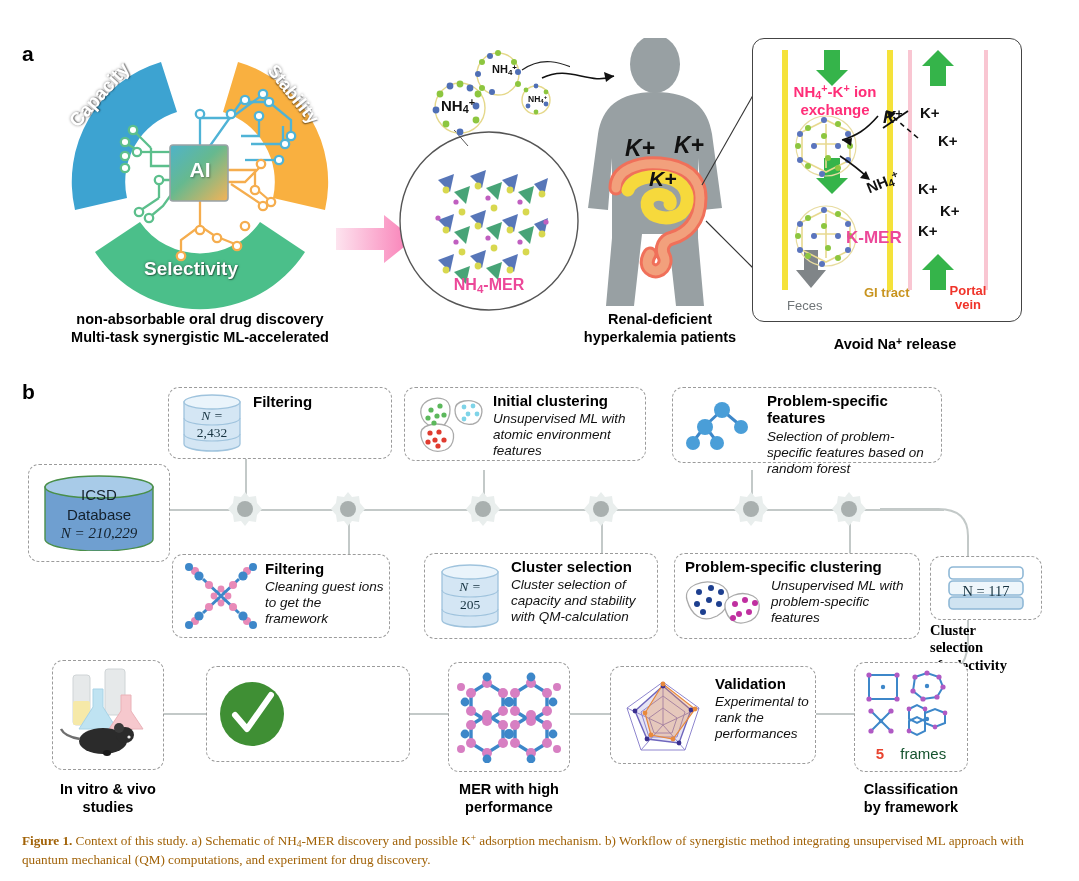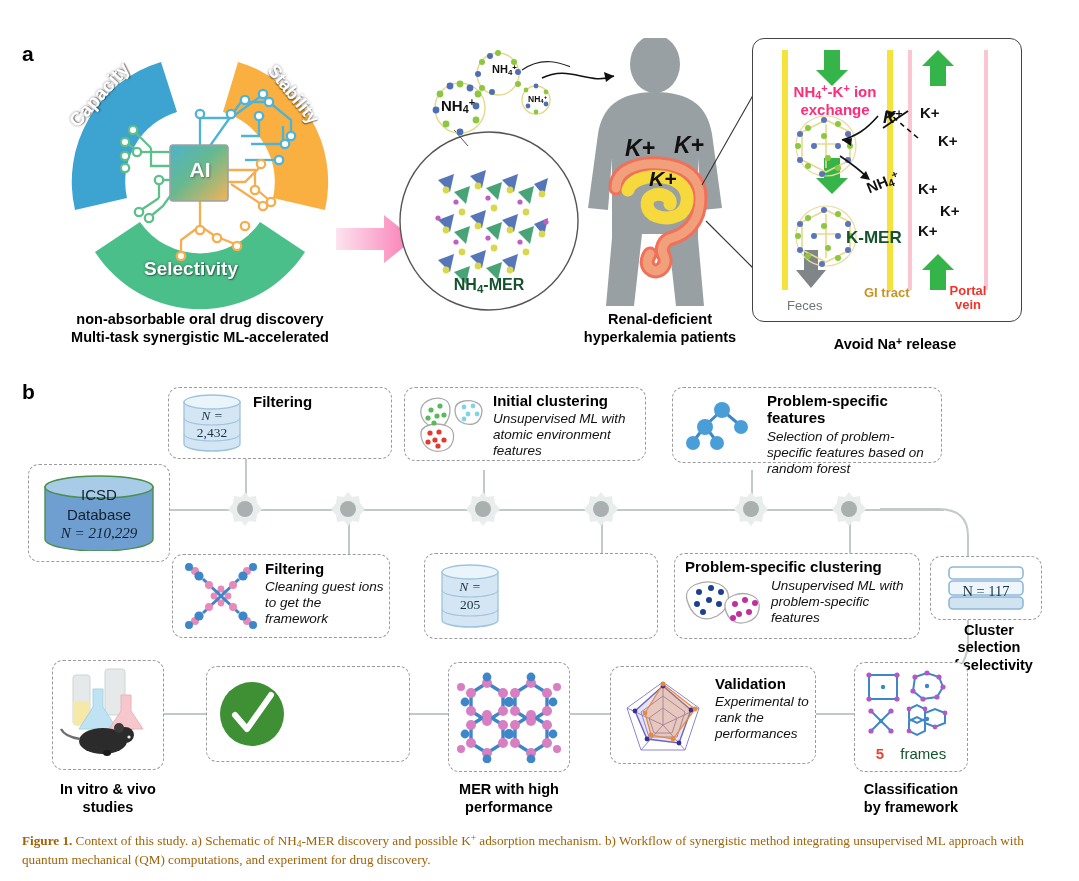--- a/index.html
+++ b/index.html
@@ -17,21 +17,21 @@
   .wire-v{width:2px;}
   .node{position:absolute;width:34px;height:34px;}
   .caption{position:absolute;left:22px;top:832px;width:1040px;
            font-family:"Liberation Serif","DejaVu Serif",serif;
            font-size:13.2px;line-height:1.35;color:#a16207;}
   .caption b{font-weight:bold;}
   sub{font-size:0.72em;vertical-align:-0.22em;}
   sup{font-size:0.72em;vertical-align:0.42em;}
   .arcword{position:absolute;color:#fff;font-weight:bold;
            text-shadow:0 0 3px rgba(0,0,0,.45),1px 1px 1px rgba(0,0,0,.35);}
-  .pinklab{color:#14532d;font-weight:bold;}
+  .pinklab{color:#ec4899;font-weight:bold;}
 </style>
 </head>
 <body>
 
 <div class="abs panel-letter" style="left:22px;top:42px;">a</div>
 
 <div class="abs" style="left:55px;top:40px;width:290px;height:270px;">
   <svg width="290" height="270" viewBox="0 0 290 270">
     <defs>
       <linearGradient id="chipg" x1="0" y1="0" x2="1" y2="1">
@@ -575,20 +575,24 @@
   <svg style="position:absolute;left:14px;top:10px;" width="62" height="64" viewBox="0 0 62 64">
     <path d="M3 8 L3 56 C3 60 16 63 31 63 C46 63 59 60 59 56 L59 8 Z" fill="#d4e6f4" stroke="#9fc3dd" stroke-width="1.3"></path>
     <ellipse cx="31" cy="8" rx="28" ry="7" fill="#eaf4fb" stroke="#9fc3dd" stroke-width="1.3"></ellipse>
     <path d="M3 26 C3 30 16 33 31 33 C46 33 59 30 59 26" fill="none" stroke="#9fc3dd" stroke-width="1.1"></path>
     <path d="M3 45 C3 49 16 52 31 52 C46 52 59 49 59 45" fill="none" stroke="#9fc3dd" stroke-width="1.1"></path>
   </svg>
   <div class="abs" style="left:14px;top:24px;width:62px;text-align:center;font-family:'Liberation Serif',serif;font-size:13.5px;color:#16323f;line-height:1.3;">
     <div style="font-style:italic;">N =</div>
     <div>205</div>
   </div>
+  <div class="abs" style="left:86px;top:4px;width:142px;">
+    <div class="box-title">Cluster selection</div>
+    <div class="box-desc" style="margin-top:2px;">Cluster selection of capacity and stability with QM-calculation</div>
+  </div>
 </div>
 
 <div class="box" style="left:674px;top:553px;width:244px;height:84px;">
   <svg style="position:absolute;left:8px;top:22px;" width="84" height="56" viewBox="0 0 84 56">
     <path d="M4 24 C0 10 20 2 36 8 C50 14 48 32 34 40 C18 48 8 38 4 24 Z" fill="#fff" stroke="#aaa" stroke-width="1.3"></path>
     <path d="M42 32 C40 20 58 14 70 20 C80 25 78 42 64 46 C52 50 44 42 42 32 Z" fill="#fff" stroke="#aaa" stroke-width="1.3"></path>
     <g fill="#1d3f8f">
         <circle cx="16" cy="16" r="3"></circle>
         <circle cx="28" cy="12" r="3"></circle>
         <circle cx="38" cy="16" r="3"></circle>
@@ -611,21 +615,21 @@
 </div>
 
 <div class="box" style="left:930px;top:556px;width:110px;height:62px;">
   <svg style="position:absolute;left:14px;top:6px;" width="82" height="50" viewBox="0 0 82 50">
     <rect x="4" y="4" width="74" height="12" rx="4" fill="#fff" stroke="#8fb8d6" stroke-width="1.6"></rect>
     <rect x="4" y="18" width="74" height="14" rx="4" fill="#eef6fb" stroke="#8fb8d6" stroke-width="1.6"></rect>
     <rect x="4" y="34" width="74" height="12" rx="4" fill="#cfe3f1" stroke="#8fb8d6" stroke-width="1.6"></rect>
   </svg>
   <div class="abs" style="left:0;top:26px;width:110px;text-align:center;font-family:'Liberation Serif',serif;font-size:14.5px;color:#16323f;">N = 117</div>
 </div>
-<div class="abs cap-title" style="left:930px;top:622px;width:118px;text-align:center;line-height:1.2;">
+<div class="abs cap-title" style="left:930px;top:622px;width:118px;text-align:left;line-height:1.2;font-family:Liberation Serif, serif;">
   <div>Cluster</div>
   <div>selection</div>
   <div>of selectivity</div>
 </div>
 
 <div class="wire wire-h" style="left:162px;top:713px;width:44px;"></div>
 <div class="wire wire-h" style="left:406px;top:713px;width:42px;"></div>
 <div class="wire wire-h" style="left:568px;top:713px;width:42px;"></div>
 <div class="wire wire-h" style="left:812px;top:713px;width:42px;"></div>
 

